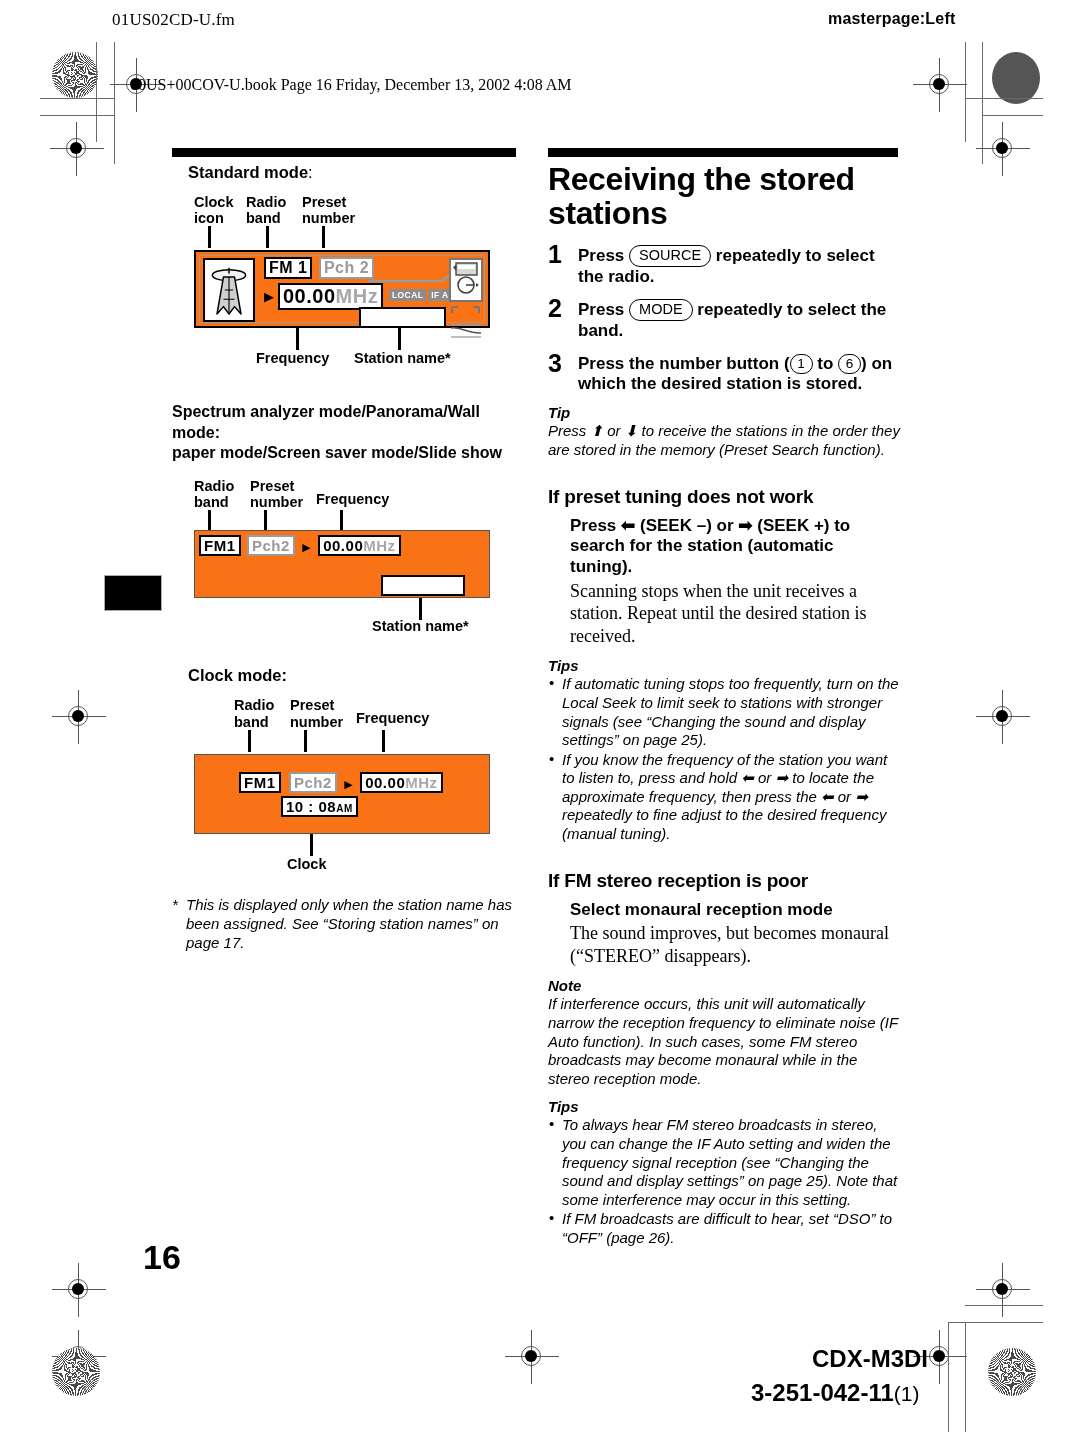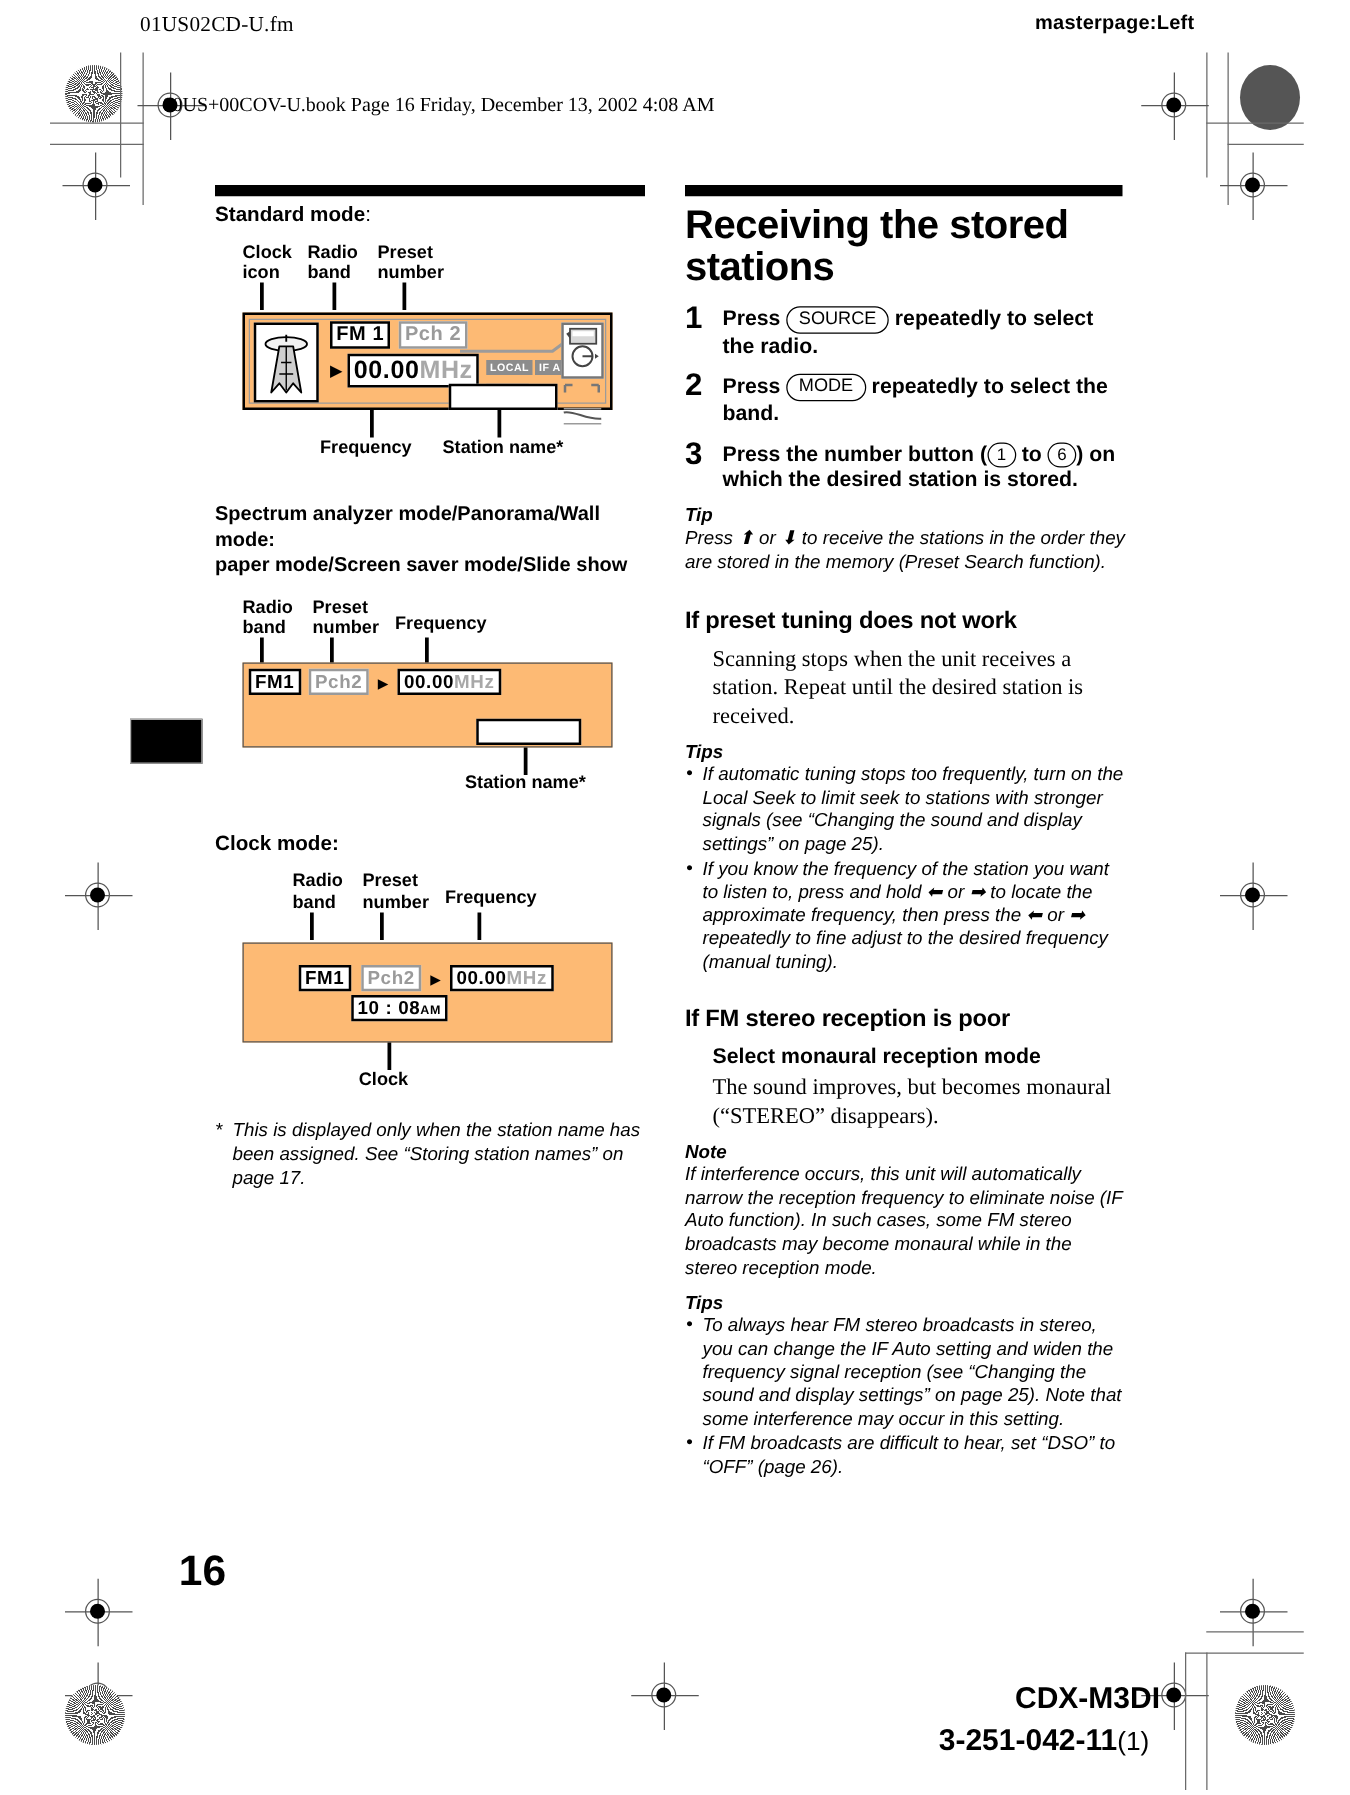--- a/index.html
+++ b/index.html
@@ -69,21 +69,21 @@
   }
   .rule.left  { width: 344px; }
   .rule.right { width: 350px; }
 
   h1.sect {
     font-size: 32px; font-weight: bold; margin: 0 0 18px 0;
     letter-spacing: -0.4px; line-height: 1.05;
   }
 
   h2.sub {
-    font-size: 16.5px; font-weight: bold; margin: 0 0 12px 0;
+    font-size: 16.5px; font-weight: bold; margin: 0 0 12px 16px;
   }
   h2.sub .norm { font-weight: normal; }
 
   h3.head {
     font-size: 19px; font-weight: bold; margin: 26px 0 8px 0;
     letter-spacing: -0.2px;
   }
 
   .multi-sub {
     font-size: 16px; font-weight: bold; line-height: 1.28;
@@ -169,21 +169,21 @@
   }
   .calloutrow > div { flex: none; }
 
   .leaders { position: relative; height: 22px; }
   .leaders i {
     position: absolute; top: 0; width: 2.6px; height: 22px;
     background: #000; display: block;
   }
 
   .lcd {
-    border: 2px solid #000; background: #fdba74; position: relative;
+    border: 2px solid #000; background: #f97316; position: relative;
     box-sizing: border-box;
   }
   .lcd.thin { border: 1.5px solid #555; }
 
   .seg {
     display: inline-block; border: 2.2px solid #000;
     padding: 0px 3px; background: #fff;
     font-family: "Liberation Sans", sans-serif;
     font-weight: bold; letter-spacing: .5px;
   }
@@ -541,20 +541,21 @@
       <span>to</span>
       <span class="btn-circ">6</span><span>) on which the desired station is stored.</span>
     </div>
   </div>
 
   <div class="tiplabel" style="margin-top:10px;">Tip</div>
   <p class="tiptext">Press ⬆ or ⬇ to receive the stations in the order they are stored in the memory (Preset Search function).</p>
 
   <h3 class="head">If preset tuning does not work</h3>
   <div class="indent">
+    <p class="bold-lead">Press ⬅ (SEEK –) or ➡ (SEEK +) to search for the station (automatic tuning).</p>
     <p class="bodyserif">Scanning stops when the unit receives a station. Repeat until the desired station is received.</p>
   </div>
   <div class="tiplabel" style="margin-top:10px;">Tips</div>
   <ul class="tips">
     <li>If automatic tuning stops too frequently, turn on the Local Seek to limit seek to stations with stronger signals (see “Changing the sound and display settings” on page 25).</li>
     <li>If you know the frequency of the station you want to listen to, press and hold ⬅ or ➡ to locate the approximate frequency, then press the ⬅ or ➡ repeatedly to fine adjust to the desired frequency (manual tuning).</li>
   </ul>
 
   <h3 class="head">If FM stereo reception is poor</h3>
   <div class="indent">

